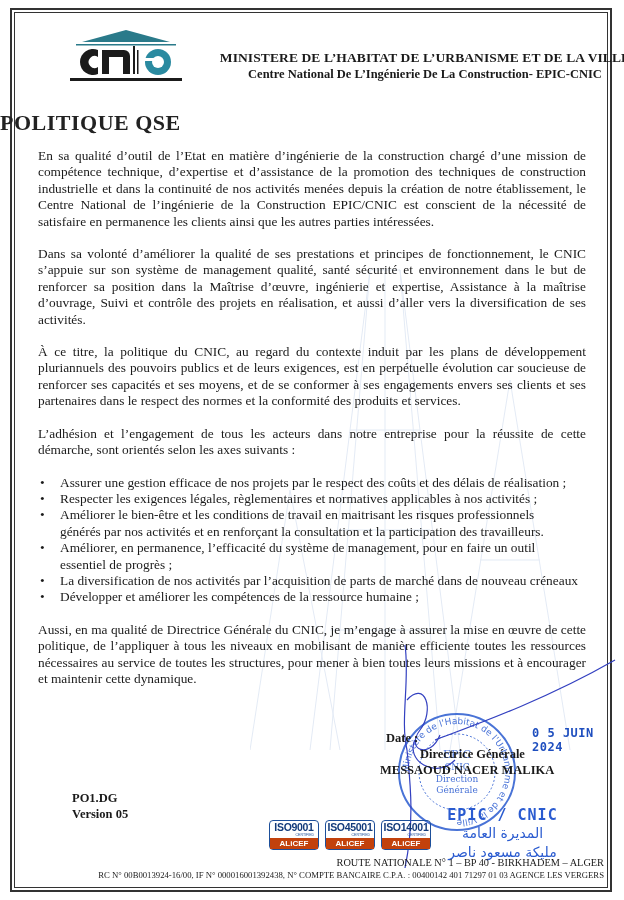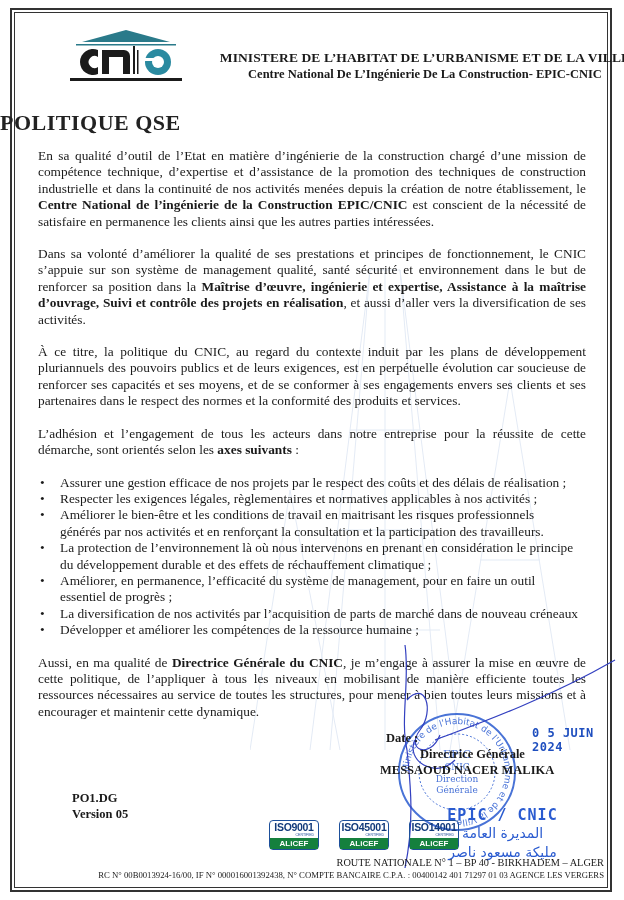--- a/index.html
+++ b/index.html
@@ -13,42 +13,42 @@
   .header { position: absolute; left: 60px; top: 28px; width: 540px; height: 70px; }
   .logo { position: absolute; left: 0; top: 0; width: 132px; height: 62px; }
   .header-text { position: absolute; left: 155px; top: 22px; width: 420px; text-align: center; font-weight: bold; }
   .header-line1 { font-size: 13.5px; letter-spacing: 0.1px; }
   .header-line2 { font-size: 12.5px; margin-top: 1px; }
   .title { position: absolute; left: 0; top: 110px; width: 624px; text-align: left;
            font-weight: bold; font-size: 22px; letter-spacing: 0.5px; color: #222; }
   .body { position: absolute; left: 38px; top: 148px; width: 548px; font-size: 13.35px; line-height: 16.4px;
           text-align: justify; }
   .body p { margin: 0 0 16px 0; }
-  .body b { font-weight: bold; }
+  .body b { font-weight: normal; }
   .axes { list-style: none; padding: 0; margin: 0 8px 16px 0; }
   .axes li { position: relative; padding-left: 22px; text-align: left; }
   .axes li::before { content: "•"; position: absolute; left: 2px; top: 0; }
   .signature-area { position: absolute; left: 380px; top: 725px; width: 220px; height: 60px; }
   .date-label { position: absolute; left: 6px; top: 6px; font-weight: bold; font-size: 12.5px; }
   .date-stamp { position: absolute; left: 152px; top: 1px; font-family: "DejaVu Sans Mono", monospace;
                 color: #1f4fbf; font-weight: bold; font-size: 12px; letter-spacing: 0.5px; }
   .sig-role { position: absolute; left: 40px; top: 22px; font-weight: bold; font-size: 12.5px; }
   .sig-name { position: absolute; left: 0; top: 38px; font-weight: bold; font-size: 12.5px; }
   .stamp-round { position: absolute; left: 395px; top: 710px; width: 125px; height: 125px; opacity: 0.85; }
   .stamp-text { position: absolute; left: 415px; top: 806px; width: 175px; text-align: center; color: #2a5bd0; }
   .stamp-epic { font-family: "DejaVu Sans Mono", monospace; font-weight: bold; font-size: 15px; letter-spacing: 1px; }
   .stamp-ar { font-family: "DejaVu Sans", sans-serif; font-size: 14px; line-height: 19px; direction: rtl; }
   .docref { position: absolute; left: 72px; top: 790px; font-weight: bold; font-size: 12.5px; line-height: 16px; }
-  .certs { position: absolute; left: 238px; top: 820px; display: flex; gap: 20px; padding-left: 31px; }
+  .certs { position: absolute; left: 238px; top: 820px; display: flex; gap: 6px; padding-left: 31px; }
   .cert { width: 50px; height: 30px; border: 1.5px solid #1d4f9a; border-radius: 4px; box-sizing: border-box;
           display: flex; flex-direction: column; align-items: center; justify-content: flex-start;
           font-family: "Liberation Sans", sans-serif; color: #1d4f9a; }
   .cert-iso { font-size: 10.5px; font-weight: bold; letter-spacing: -0.3px; line-height: 11px; margin-top: 1px; color: #123a7a; }
   .cert-certified { font-size: 3.5px; line-height: 4px; align-self: flex-end; margin-right: 4px; }
-  .cert-alicef { background: #15803d; color: #fff; font-weight: bold; font-size: 8px; width: 100%; text-align: center;
+  .cert-alicef { background: #c2410c; color: #fff; font-weight: bold; font-size: 8px; width: 100%; text-align: center;
                  line-height: 11px; margin-top: auto; }
   .footer { position: absolute; left: 20px; top: 857px; width: 584px; text-align: right; font-size: 10.3px; line-height: 12px; }
   .footer .rc { font-size: 8.7px; }
   .footer a { color: #1f3fbf; text-decoration: underline; }
   .sig-scribble { position: absolute; left: 395px; top: 640px; width: 230px; height: 230px; }
 </style>
 </head>
 <body>
 
 <div class="frame-outer"></div>
@@ -87,21 +87,20 @@
 
 <div class="body">
   <p><span>En sa qualité d’outil de l’Etat en matière d’ingénierie de la construction chargé d’une mission de compétence technique, d’expertise et d’assistance de la promotion des techniques de construction industrielle et dans la continuité de nos activités menées depuis la création de notre établissement, le </span><b>Centre National de l’ingénierie de la Construction EPIC/CNIC</b><span> est conscient de la nécessité de satisfaire en permanence les clients ainsi que les autres parties intéressées.</span></p>
   <p><span>Dans sa volonté d’améliorer la qualité de ses prestations et principes de fonctionnement, le CNIC s’appuie sur son système de management qualité, santé sécurité et environnement dans le but de renforcer sa position dans la </span><b>Maîtrise d’œuvre, ingénierie et expertise, Assistance à la maîtrise d’ouvrage, Suivi et contrôle des projets en réalisation</b><span>, et aussi d’aller vers la diversification de ses activités.</span></p>
   <p>À ce titre, la politique du CNIC, au regard du contexte induit par les plans de développement pluriannuels des pouvoirs publics et de leurs exigences, est en perpétuelle évolution car soucieuse de renforcer ses capacités et ses moyens, et de se conformer à ses engagements envers ses clients et ses partenaires dans le respect des normes et la conformité des produits et services.</p>
   <p><span>L’adhésion et l’engagement de tous les acteurs dans notre entreprise pour la réussite de cette démarche, sont orientés selon les </span><b>axes suivants</b><span> :</span></p>
   <ul class="axes">
     <li>Assurer une gestion efficace de nos projets par le respect des coûts et des délais de réalisation ;</li>
     <li>Respecter les exigences légales, règlementaires et normatives applicables à nos activités ;</li>
     <li>Améliorer le bien-être et les conditions de travail en maitrisant les risques professionnels générés par nos activités et en renforçant la consultation et la participation des travailleurs.</li>
-    <li>La protection de l’environnement là où nous intervenons en prenant en considération le principe du développement durable et des effets de réchauffement climatique ;</li>
     <li>Améliorer, en permanence, l’efficacité du système de management, pour en faire un outil essentiel de progrès ;</li>
     <li>La diversification de nos activités par l’acquisition de parts de marché dans de nouveau créneaux</li>
     <li>Développer et améliorer les compétences de la ressource humaine ;</li>
   </ul>
   <p><span>Aussi, en ma qualité de </span><b>Directrice Générale du CNIC</b><span>, je m’engage à assurer la mise en œuvre de cette politique, de l’appliquer à tous les niveaux en mobilisant de manière efficiente toutes les ressources nécessaires au service de toutes les structures, pour mener à bien toutes leurs missions et à encourager et maintenir cette dynamique.</span></p>
 </div>
 
 <svg class="stamp-round" viewBox="0 0 125 125">
   <circle cx="62" cy="62" r="58" fill="none" stroke="#2a5bd0" stroke-width="2"></circle>
   <circle cx="62" cy="62" r="38" fill="none" stroke="#2a5bd0" stroke-width="1" stroke-dasharray="2 2"></circle>

